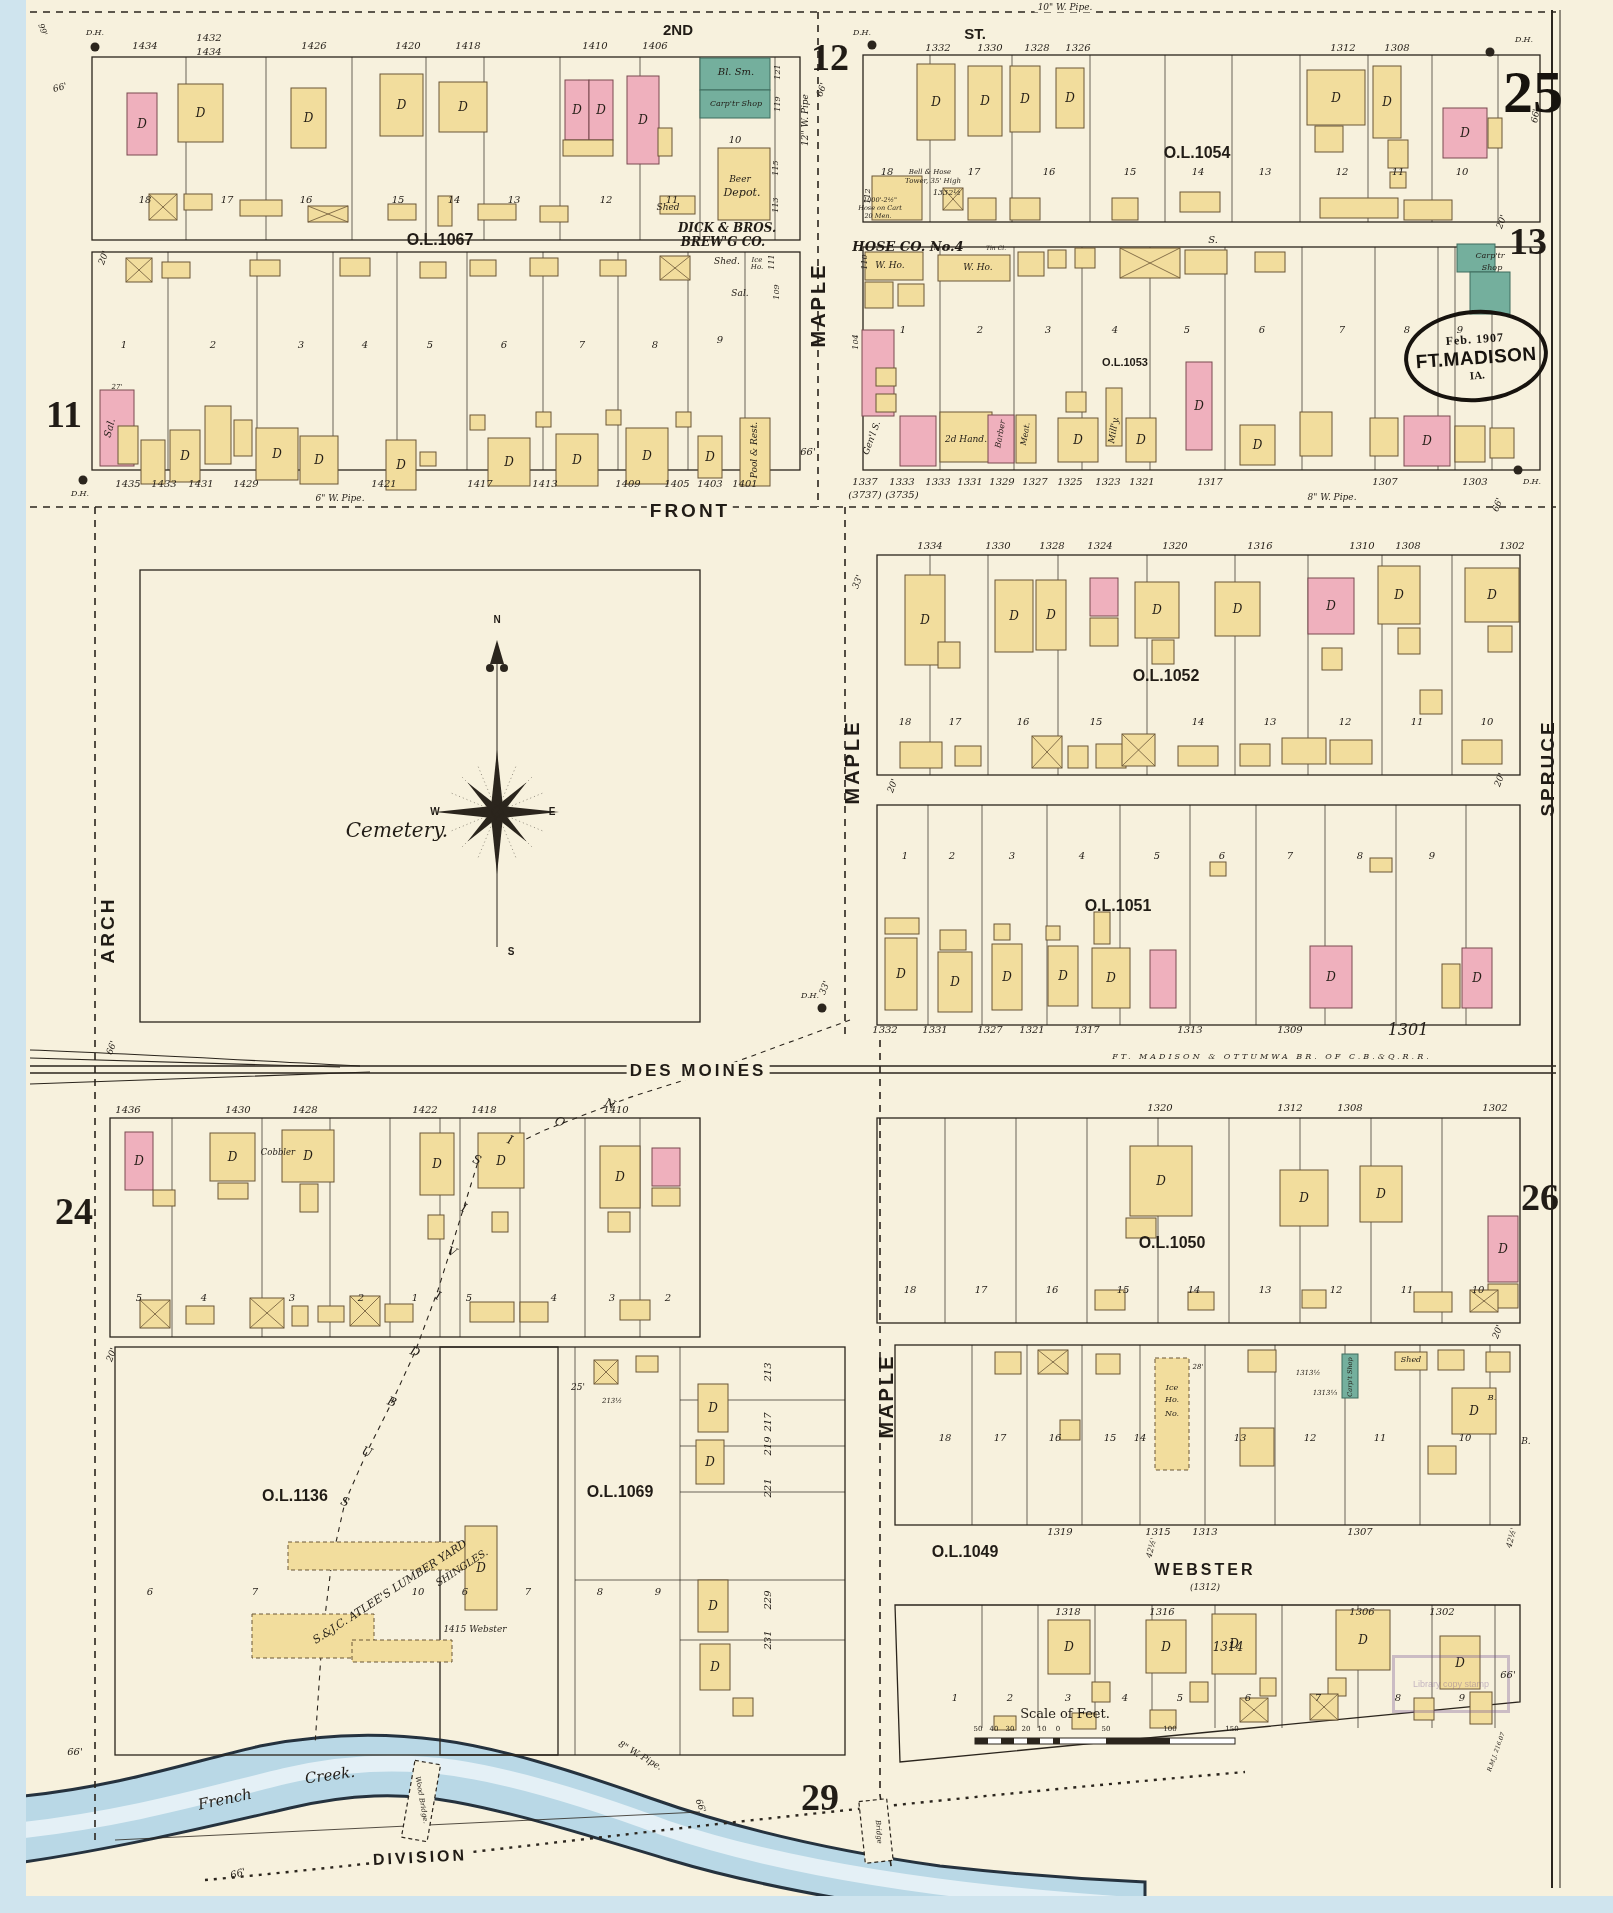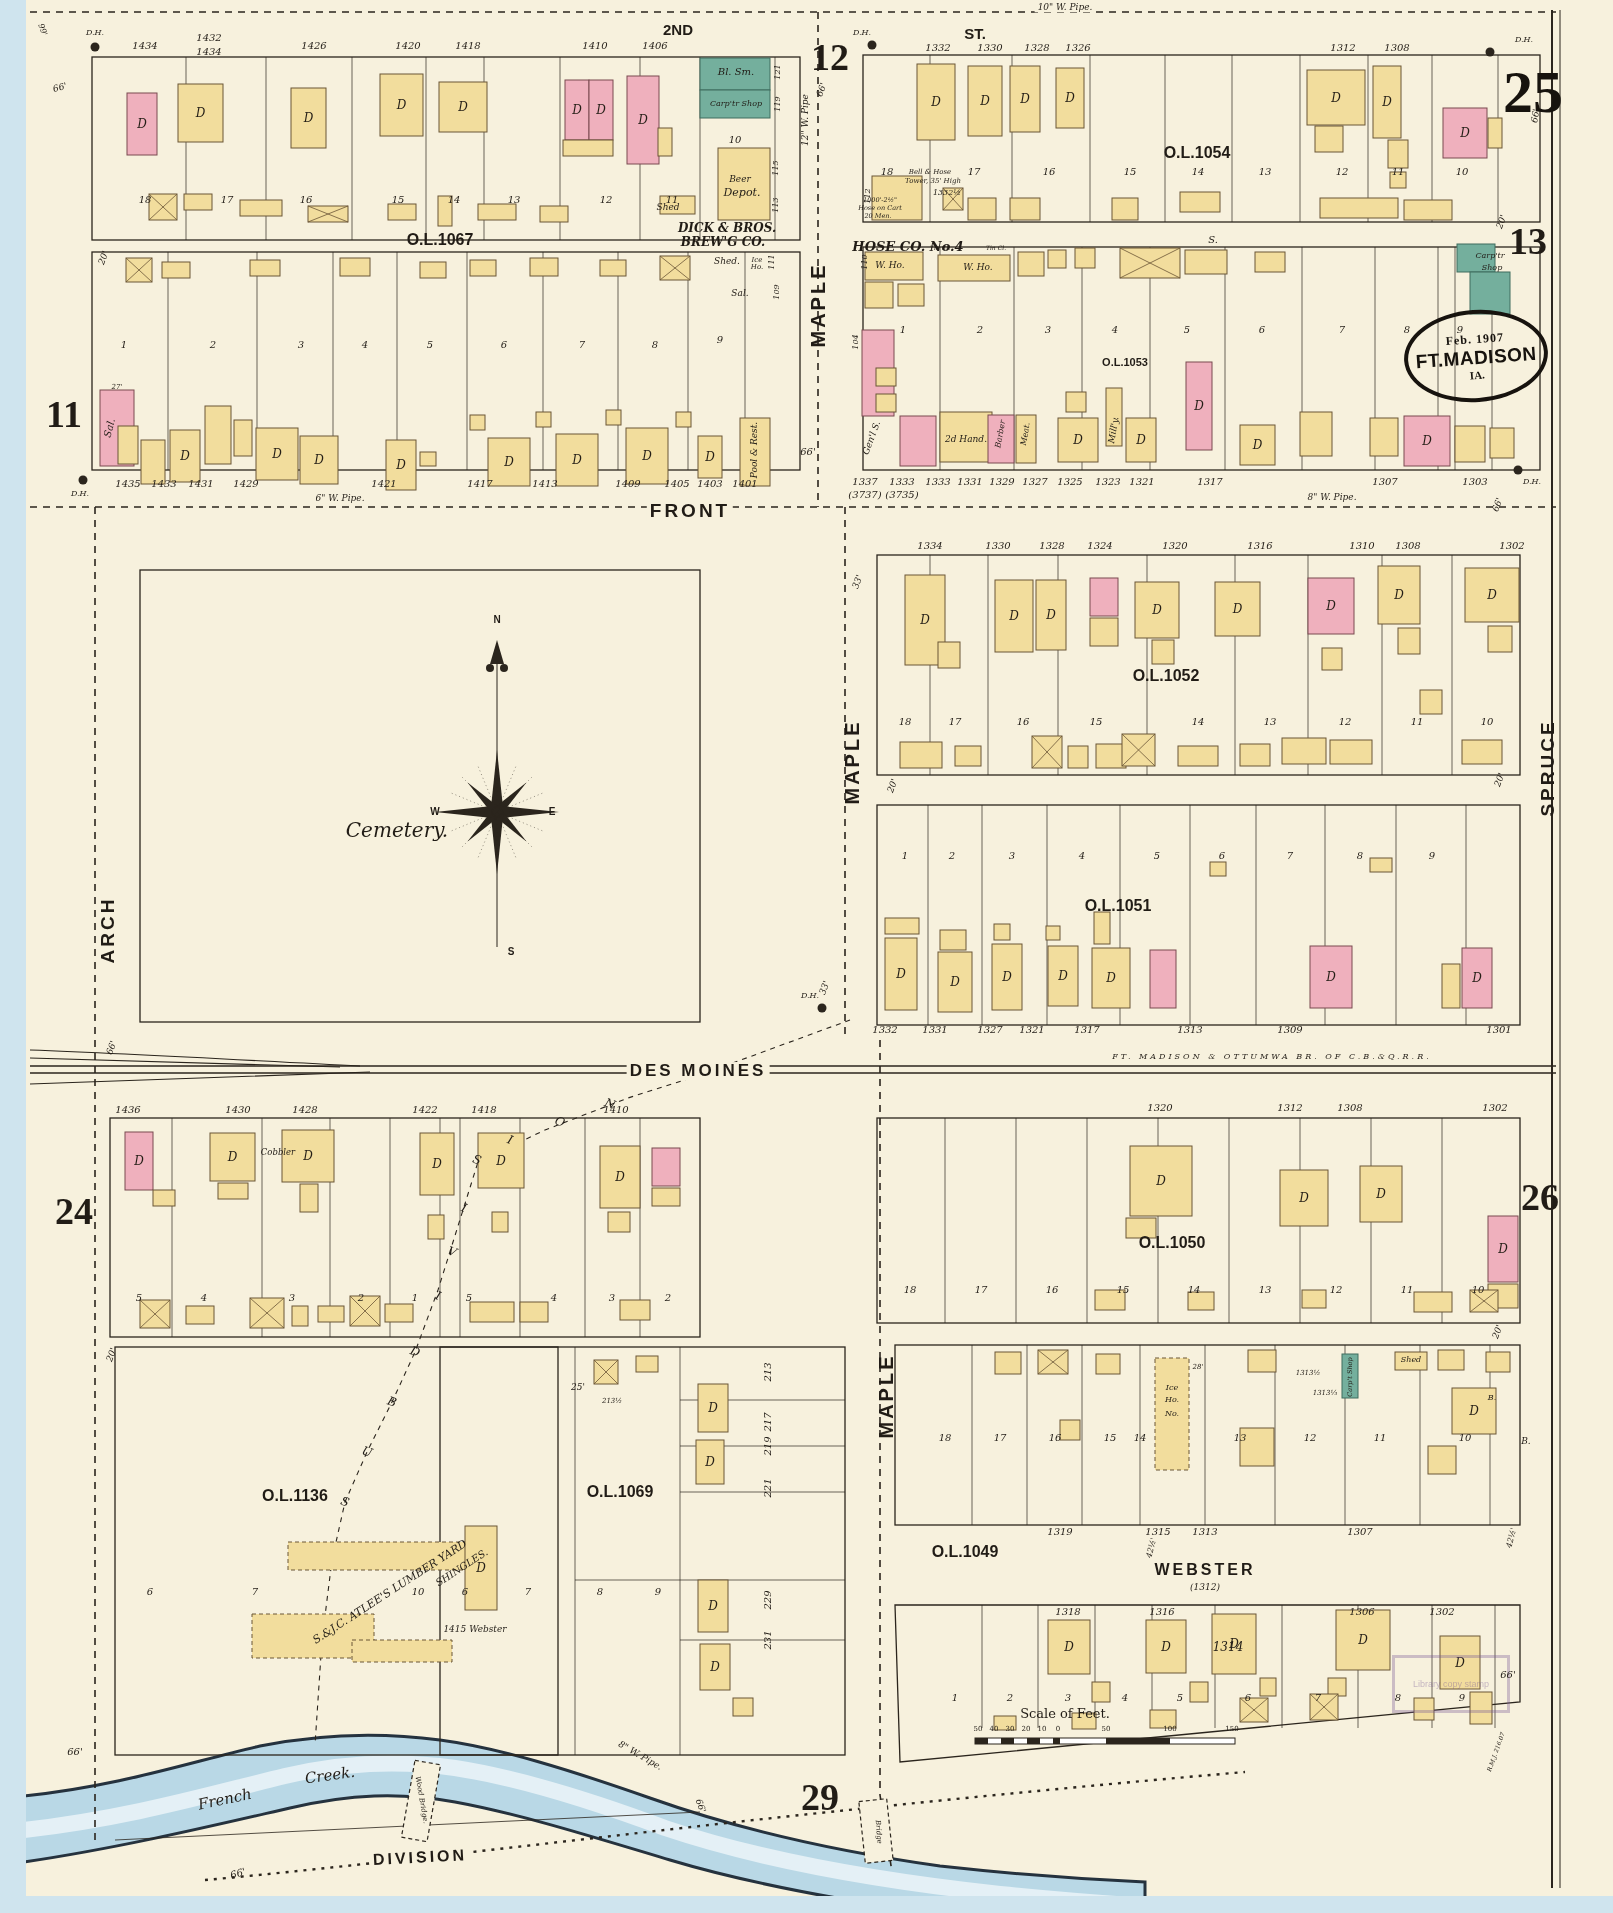--- a/index.html
+++ b/index.html
@@ -600,21 +600,21 @@
       <div class="lb ser" style="left: 1362px; top: 546px; font-size: 10px; transform: translate(-50%, -50%) rotate(0deg);">1310</div>
       <div class="lb ser" style="left: 1408px; top: 546px; font-size: 10px; transform: translate(-50%, -50%) rotate(0deg);">1308</div>
       <div class="lb ser" style="left: 1512px; top: 546px; font-size: 10px; transform: translate(-50%, -50%) rotate(0deg);">1302</div>
       <div class="lb ser" style="left: 885px; top: 1030px; font-size: 10px; transform: translate(-50%, -50%) rotate(0deg);">1332</div>
       <div class="lb ser" style="left: 935px; top: 1030px; font-size: 10px; transform: translate(-50%, -50%) rotate(0deg);">1331</div>
       <div class="lb ser" style="left: 990px; top: 1030px; font-size: 10px; transform: translate(-50%, -50%) rotate(0deg);">1327</div>
       <div class="lb ser" style="left: 1032px; top: 1030px; font-size: 10px; transform: translate(-50%, -50%) rotate(0deg);">1321</div>
       <div class="lb ser" style="left: 1087px; top: 1030px; font-size: 10px; transform: translate(-50%, -50%) rotate(0deg);">1317</div>
       <div class="lb ser" style="left: 1190px; top: 1030px; font-size: 10px; transform: translate(-50%, -50%) rotate(0deg);">1313</div>
       <div class="lb ser" style="left: 1290px; top: 1030px; font-size: 10px; transform: translate(-50%, -50%) rotate(0deg);">1309</div>
-      <div class="lb ser" style="left: 1499px; top: 1030px; font-size: 10px; transform: translate(-50%, -50%) rotate(0deg);">1301</div>
+      <div class="lb ser" style="left: 1408px; top: 1030px; font-size: 16px; transform: translate(-50%, -50%) rotate(0deg);">1301</div>
       <div class="lb ser" style="left: 128px; top: 1110px; font-size: 10px; transform: translate(-50%, -50%) rotate(0deg);">1436</div>
       <div class="lb ser" style="left: 238px; top: 1110px; font-size: 10px; transform: translate(-50%, -50%) rotate(0deg);">1430</div>
       <div class="lb ser" style="left: 305px; top: 1110px; font-size: 10px; transform: translate(-50%, -50%) rotate(0deg);">1428</div>
       <div class="lb ser" style="left: 425px; top: 1110px; font-size: 10px; transform: translate(-50%, -50%) rotate(0deg);">1422</div>
       <div class="lb ser" style="left: 484px; top: 1110px; font-size: 10px; transform: translate(-50%, -50%) rotate(0deg);">1418</div>
       <div class="lb ser" style="left: 616px; top: 1110px; font-size: 10px; transform: translate(-50%, -50%) rotate(0deg);">1410</div>
       <div class="lb ser" style="left: 1160px; top: 1108px; font-size: 10px; transform: translate(-50%, -50%) rotate(0deg);">1320</div>
       <div class="lb ser" style="left: 1290px; top: 1108px; font-size: 10px; transform: translate(-50%, -50%) rotate(0deg);">1312</div>
       <div class="lb ser" style="left: 1350px; top: 1108px; font-size: 10px; transform: translate(-50%, -50%) rotate(0deg);">1308</div>
       <div class="lb ser" style="left: 1495px; top: 1108px; font-size: 10px; transform: translate(-50%, -50%) rotate(0deg);">1302</div>

